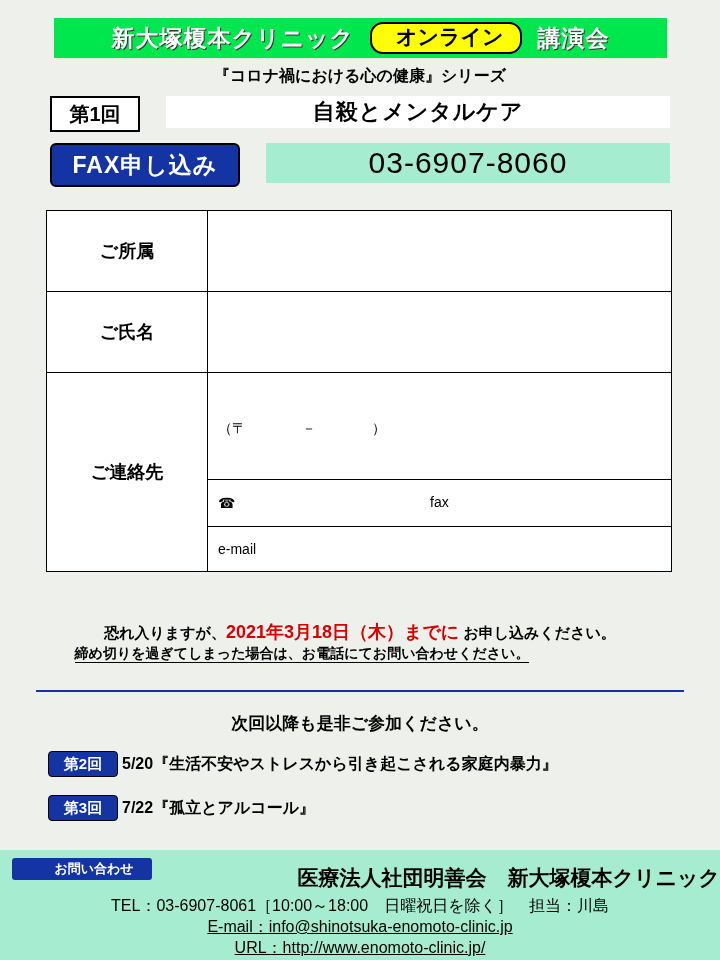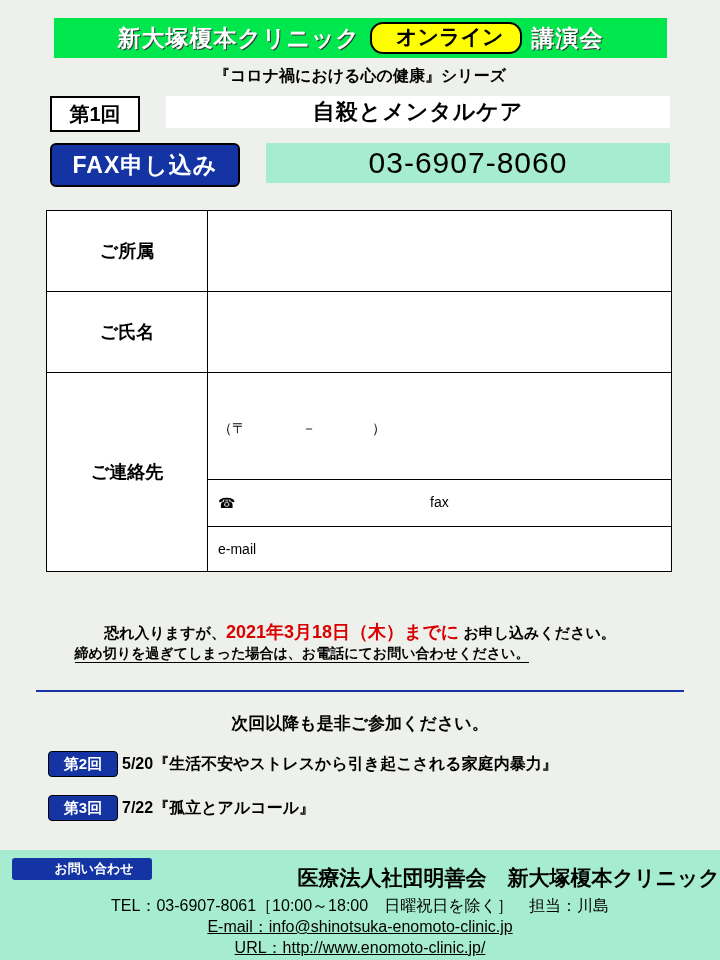--- a/index.html
+++ b/index.html
@@ -26,21 +26,21 @@
   .banner {
     position: absolute;
     left: 54px;
     top: 18px;
     width: 613px;
     height: 40px;
     background: #00e64d;
     display: flex;
     align-items: center;
     justify-content: center;
-    gap: 10px;
+    gap: 16px;
   }
   .banner-text {
     font-size: 23px;
     font-weight: bold;
     color: #ffffff;
     letter-spacing: 1px;
     text-shadow: 1px 1px 0 #333;
   }
   .banner-badge {
     background: #ffff00;

